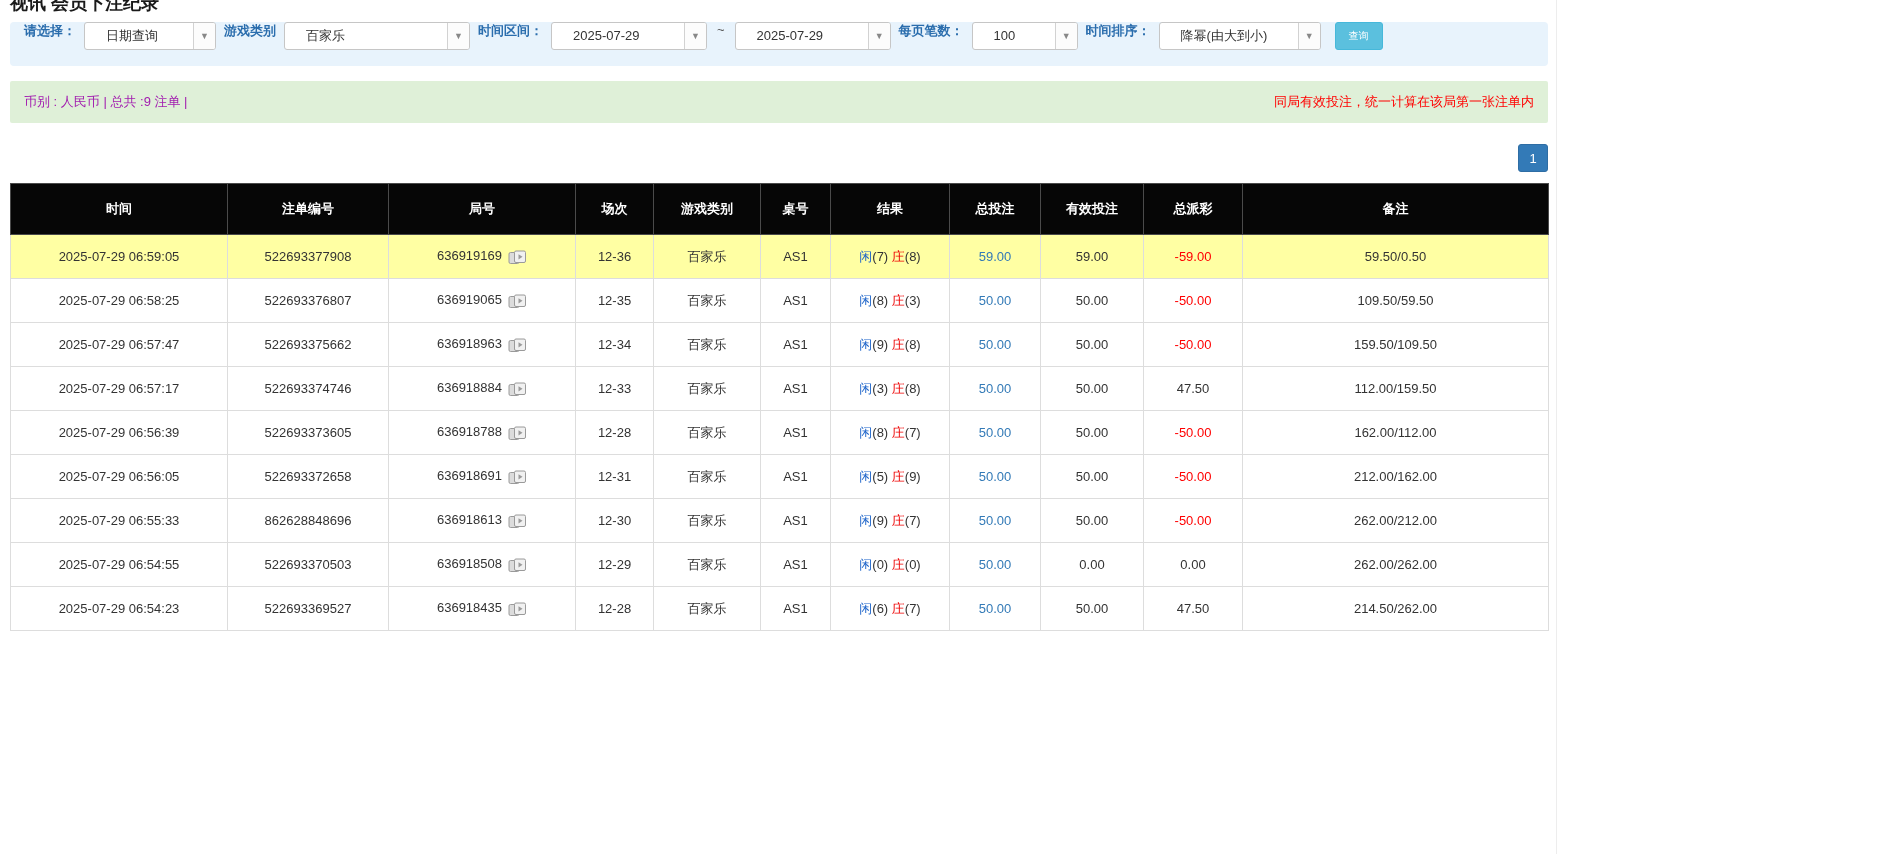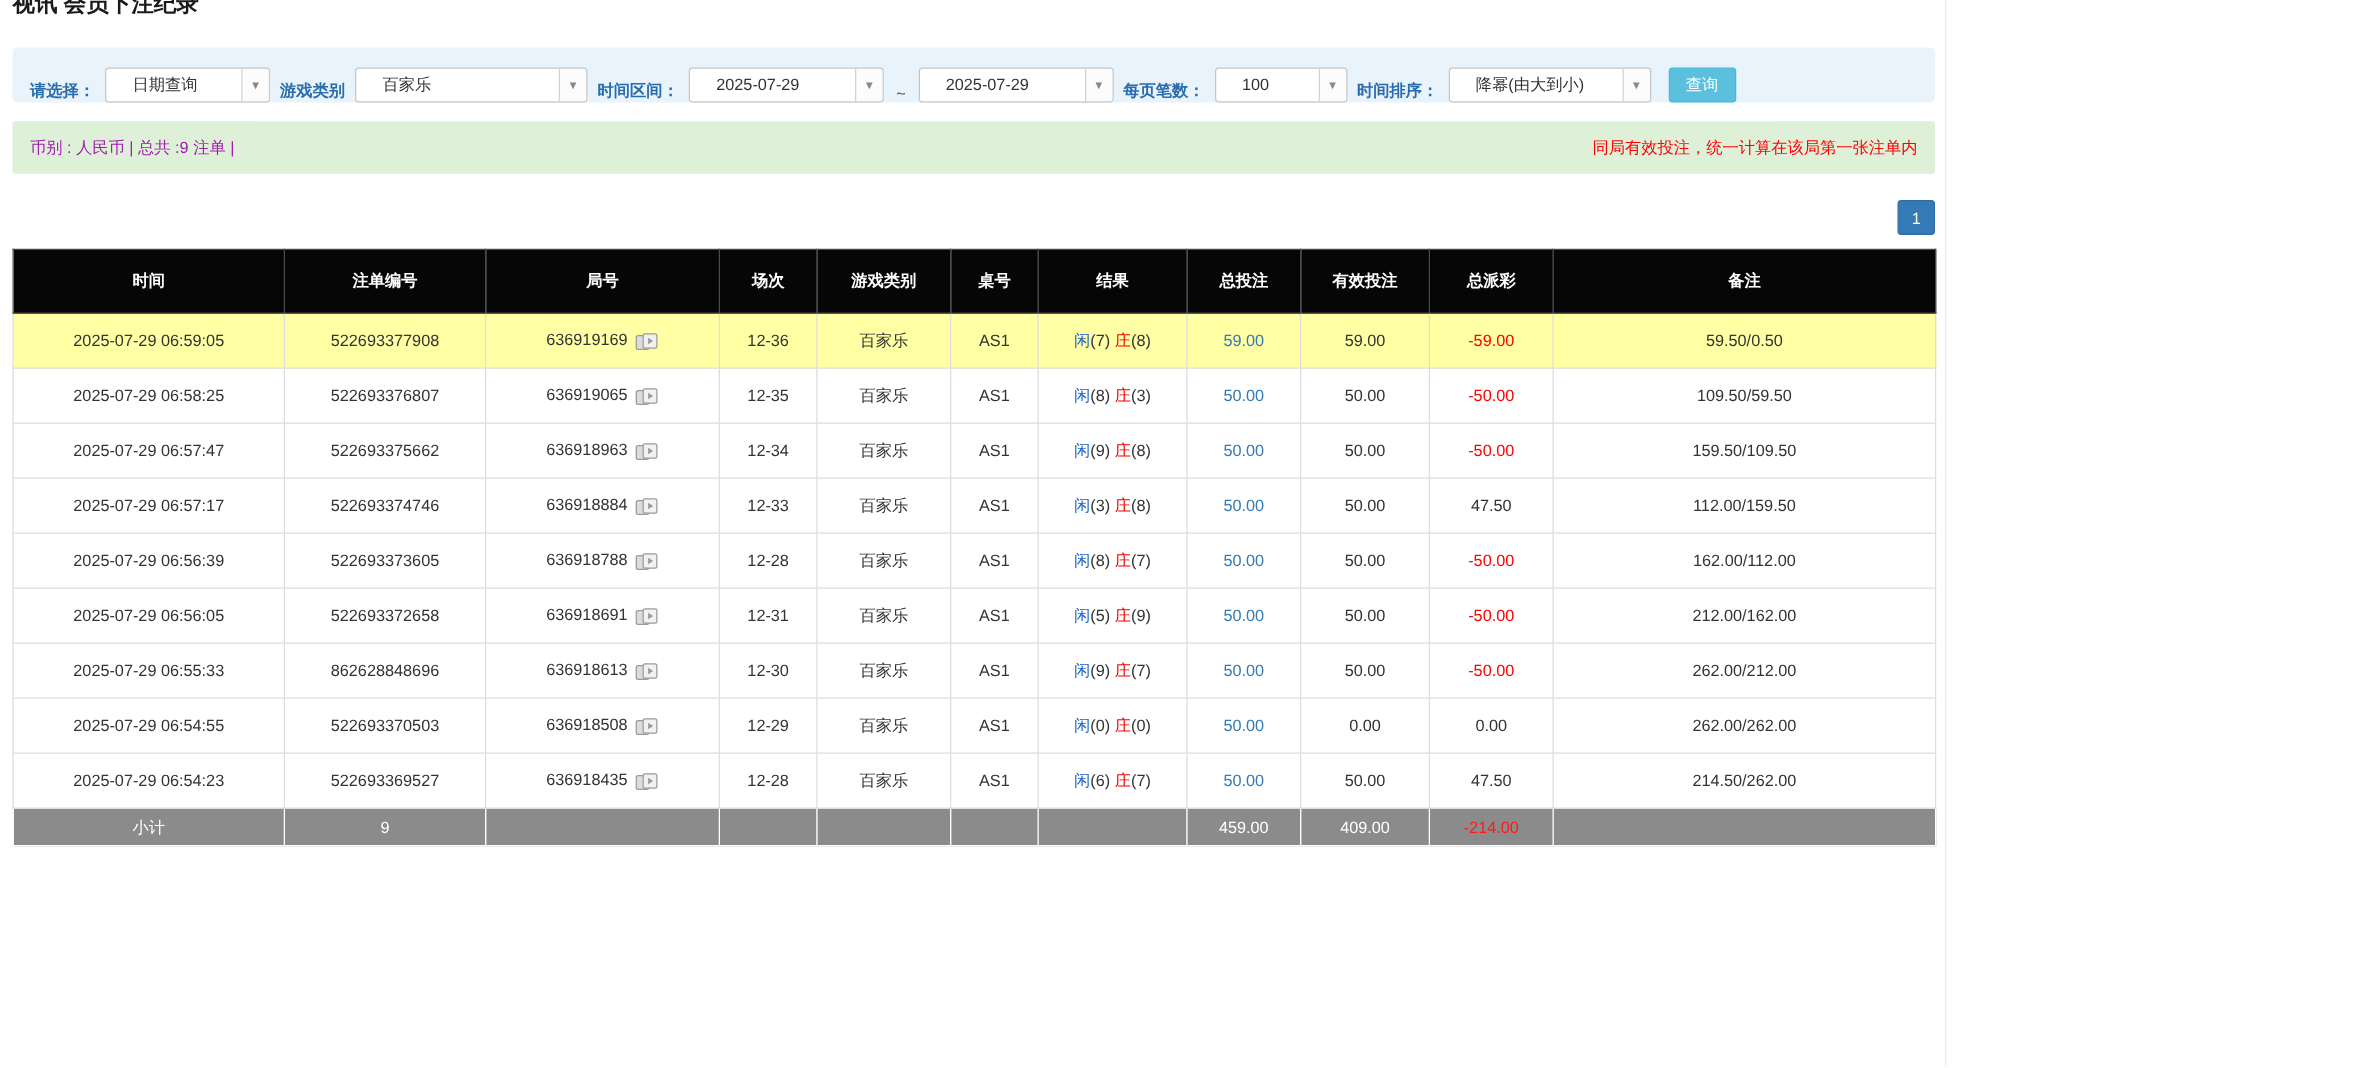--- a/index.html
+++ b/index.html
@@ -3,34 +3,34 @@
 <meta charset="utf-8">
 <style>
   * { box-sizing: border-box; }
   html,body { margin:0; padding:0; background:#fff; }
   body { font-family:"Liberation Sans", sans-serif; font-size:13px; color:#333; }
   .page { position:relative; width:1904px; height:854px; overflow:hidden; background:#fff; }
   .content { width:1538px; margin-left:10px; }
 
   .page-title { font-size:18px; font-weight:bold; color:#1a1a1a; margin:-7px 0 0 0; padding-top:0; line-height:21px; }
 
-  .filter-bar { margin-top:24px; background:#e8f3fc; border-radius:4px; height:44px; display:flex; align-items:flex-end; padding:0 14px; gap:8px; }
+  .filter-bar { margin-top:8px; background:#e8f3fc; border-radius:4px; height:44px; display:flex; align-items:flex-start; padding:0 14px; gap:8px; }
   .flabel { color:#2a6dad; font-weight:bold; white-space:nowrap; font-size:13px; }
   .tilde { color:#555; padding:0 2px; }
 
   .select { display:flex; height:28px; background:#fff; border:1px solid #c6c6c6; border-radius:3px; overflow:hidden; cursor:pointer;padding-left:12px; }
   .select .sel-text { padding:0 9px; line-height:26px; flex:1; white-space:nowrap; overflow:hidden; color:#333; font-size:13px; text-align:left; }
   .select .sel-arrow { width:22px; border-left:1px solid #d2d2d2; display:flex; align-items:center; justify-content:center; color:#888; font-size:9px; background:#fcfcfc; }
   .w-datequery { width:132px; }
   .w-game { width:186px; }
   .w-date { width:156px; }
   .w-perpage { width:106px; }
   .w-sort { width:162px; }
 
-  .btn-query { height:28px; padding:0 13px; background:#5bc0de; border:1px solid #46b8da; color:#fff; border-radius:3px; font-size:13px; cursor:pointer; margin-left:6px; }
+  .btn-query { height:28px; padding:0 13px; background:#5bc0de; border:1px solid #46b8da; color:#fff; border-radius:3px; font-size:10px; cursor:pointer; margin-left:6px; }
 
   .summary-bar { margin-top:15px; background:#dff0d8; border-radius:2px; height:42px; display:flex; align-items:center; justify-content:space-between; padding:0 14px; }
   .summary-left { color:#a21caf; }
   .summary-right { color:#ff0000; }
 
   .pagination { display:flex; justify-content:flex-end; margin:21px 0 11px 0; }
   .page-btn { min-width:30px; height:28px; background:#337ab7; border:1px solid #2e6da4; color:#fff; border-radius:3px; font-size:13px; cursor:pointer; }
 
   table.records { border-collapse:collapse; width:1538px; table-layout:fixed; }
   .records th { background:#060606; color:#fff; font-weight:bold; height:28px; border:1px solid #4a4a4a; font-size:13px; padding:16px 2px; }
@@ -282,31 +282,18 @@
                 </svg></span></td>
             <td>12-28</td>
             <td>百家乐</td>
             <td>AS1</td>
             <td><span class="res-p">闲</span><span class="res-score">(6)</span> <span class="res-b">庄</span><span class="res-score">(7)</span></td>
             <td><a class="bet-link">50.00</a></td>
             <td>50.00</td>
             <td class="">47.50</td>
             <td>214.50/262.00</td>
           </tr>
-          <tr class="summary-row">
-            <td>小计</td>
-            <td>9</td>
-            <td></td>
-            <td></td>
-            <td></td>
-            <td></td>
-            <td></td>
-            <td>459.00</td>
-            <td>409.00</td>
-            <td class="neg-cell">-214.00</td>
-            <td></td>
-          </tr>
         </tbody>
     </table>
 
   </div>
   <div class="edge-line"></div>
 </div>
 
 </body></html>

